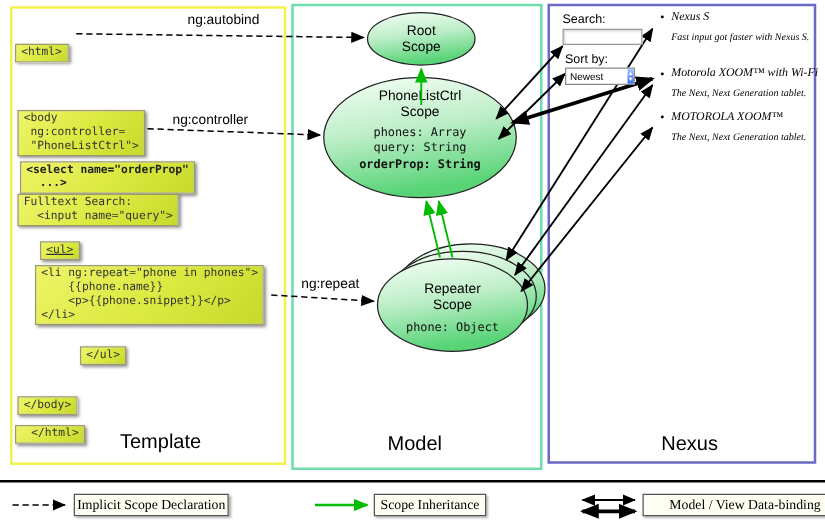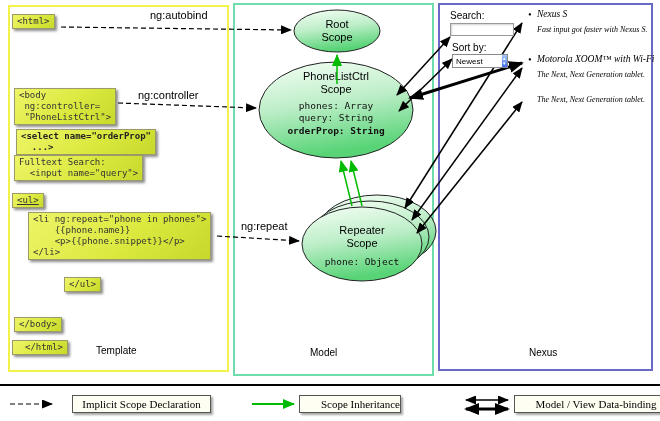--- a/index.html
+++ b/index.html
@@ -7,21 +7,21 @@
   body { font-family:"Liberation Sans",sans-serif; }
   .stage { position:relative; width:660px; height:421px; background:#fff; overflow:hidden; }
 
   .panel { position:absolute; z-index:1; background:#fff; }
   .panel-template { left:8px;  top:5px; width:221px; height:367px; border:2px solid #f2f24a; }
   .panel-model    { left:233px; top:3px; width:201px; height:373px; border:2px solid #6fdcab; }
   .panel-view     { left:438px; top:3px; width:215px; height:368px; border:2px solid #6a6ac4; }
 
   .layer { position:absolute; left:0; top:0; z-index:2; }
 
-  .panel-label { position:absolute; z-index:3; font-size:10px; color:#000; font-family:"Liberation Sans",sans-serif; }
+  .panel-label { position:absolute; z-index:3; font-size:16px; color:#000; font-family:"Liberation Sans",sans-serif; }
 
   .codebox {
     position:absolute; z-index:3;
     font-family:"DejaVu Sans Mono",monospace; font-size:9px; line-height:11px; color:#333;
     background:linear-gradient(135deg,#eef467 0%, #dbe93f 55%, #c7d92c 100%);
     border:1px solid #9a9a6a; box-shadow:1.5px 1.5px 2.5px rgba(0,0,0,0.45);
     padding:1px 4px; white-space:pre;
   }
   .codebox.bold { font-weight:bold; color:#222; }
 
@@ -133,29 +133,29 @@
     <line class="bind" x1="412" y1="220" x2="522" y2="68" marker-start="url(#ah)" marker-end="url(#ah)"></line>
     <line class="bind" x1="417" y1="233" x2="522" y2="102" marker-start="url(#ah)" marker-end="url(#ah)"></line>
 
     <line x1="0" y1="385" x2="660" y2="385" stroke="#000" stroke-width="2"></line>
     <line class="dash" x1="10" y1="404" x2="52" y2="404" marker-end="url(#ah)"></line>
     <line class="green2" x1="252" y1="404" x2="294" y2="404" marker-end="url(#ahGreen)"></line>
     <line class="bind" x1="466" y1="400" x2="508" y2="400" marker-start="url(#ah)" marker-end="url(#ah)"></line>
     <line class="bindThick" x1="466" y1="409" x2="508" y2="409" marker-start="url(#ahBig)" marker-end="url(#ahBig)"></line>
   </svg>
 
-  <div class="codebox" style="left:12px; top:14px;">&lt;html&gt;</div>
+  <div class="codebox" style="left:12px; top:35px;">&lt;html&gt;</div>
   <div class="codebox" style="left:14px; top:88px;">&lt;body
  ng:controller=
  "PhoneListCtrl"&gt;</div>
   <div class="codebox bold" style="left:16px; top:129px;">&lt;select name="orderProp"
   ...&gt;</div>
   <div class="codebox" style="left:14px; top:155px;">Fulltext Search:
   &lt;input name="query"&gt;</div>
-  <div class="codebox" style="left:12px; top:193px;text-decoration:underline;">&lt;ul&gt;</div>
+  <div class="codebox" style="left:32px; top:193px;text-decoration:underline;">&lt;ul&gt;</div>
   <div class="codebox" style="left:28px; top:212px;">&lt;li ng:repeat="phone in phones"&gt;
     {{phone.name}}
     &lt;p&gt;{{phone.snippet}}&lt;/p&gt;
 &lt;/li&gt;</div>
   <div class="codebox" style="left:18px; top:277px;margin-left:46px;">&lt;/ul&gt;</div>
   <div class="codebox" style="left:14px; top:305px;margin-top:12px;">&lt;/body&gt;</div>
   <div class="codebox" style="left:12px; top:340px;padding-left:12px;">&lt;/html&gt;</div>
 
   <div class="view-label" style="left:450px; top:10px;">Search:</div>
   <input class="search-input" style="">
@@ -167,24 +167,25 @@
 
   <div class="view-item" style="top:9px;">
     <div class="vi-title">Nexus S</div>
     <div class="vi-desc">Fast input got faster with Nexus S.</div>
   </div>
   <div class="view-item" style="top:54px;">
     <div class="vi-title">Motorola XOOM™ with Wi-Fi</div>
     <div class="vi-desc">The Next, Next Generation tablet.</div>
   </div>
   <div class="view-item" style="top:89px;">
+    <div class="vi-title">MOTOROLA XOOM™</div>
     <div class="vi-desc">The Next, Next Generation tablet.</div>
   </div>
 
   <div class="panel-label" style="left:96px;  top:345px;">Template</div>
   <div class="panel-label" style="left:310px; top:347px;">Model</div>
   <div class="panel-label" style="left:529px; top:347px;">Nexus</div>
 
-  <div class="legend-box" style="left:72px;  width:139px;">Implicit Scope Declaration</div>
-  <div class="legend-box" style="left:299px; width:102px;text-align:right;">Scope Inheritance</div>
+  <div class="legend-box" style="left:59px;  width:124px;">Implicit Scope Declaration</div>
+  <div class="legend-box" style="left:299px; width:90px;">Scope Inheritance</div>
   <div class="legend-box" style="left:514px; width:164px;">Model / View Data-binding</div>
 
 </div>
 
 </body></html>

